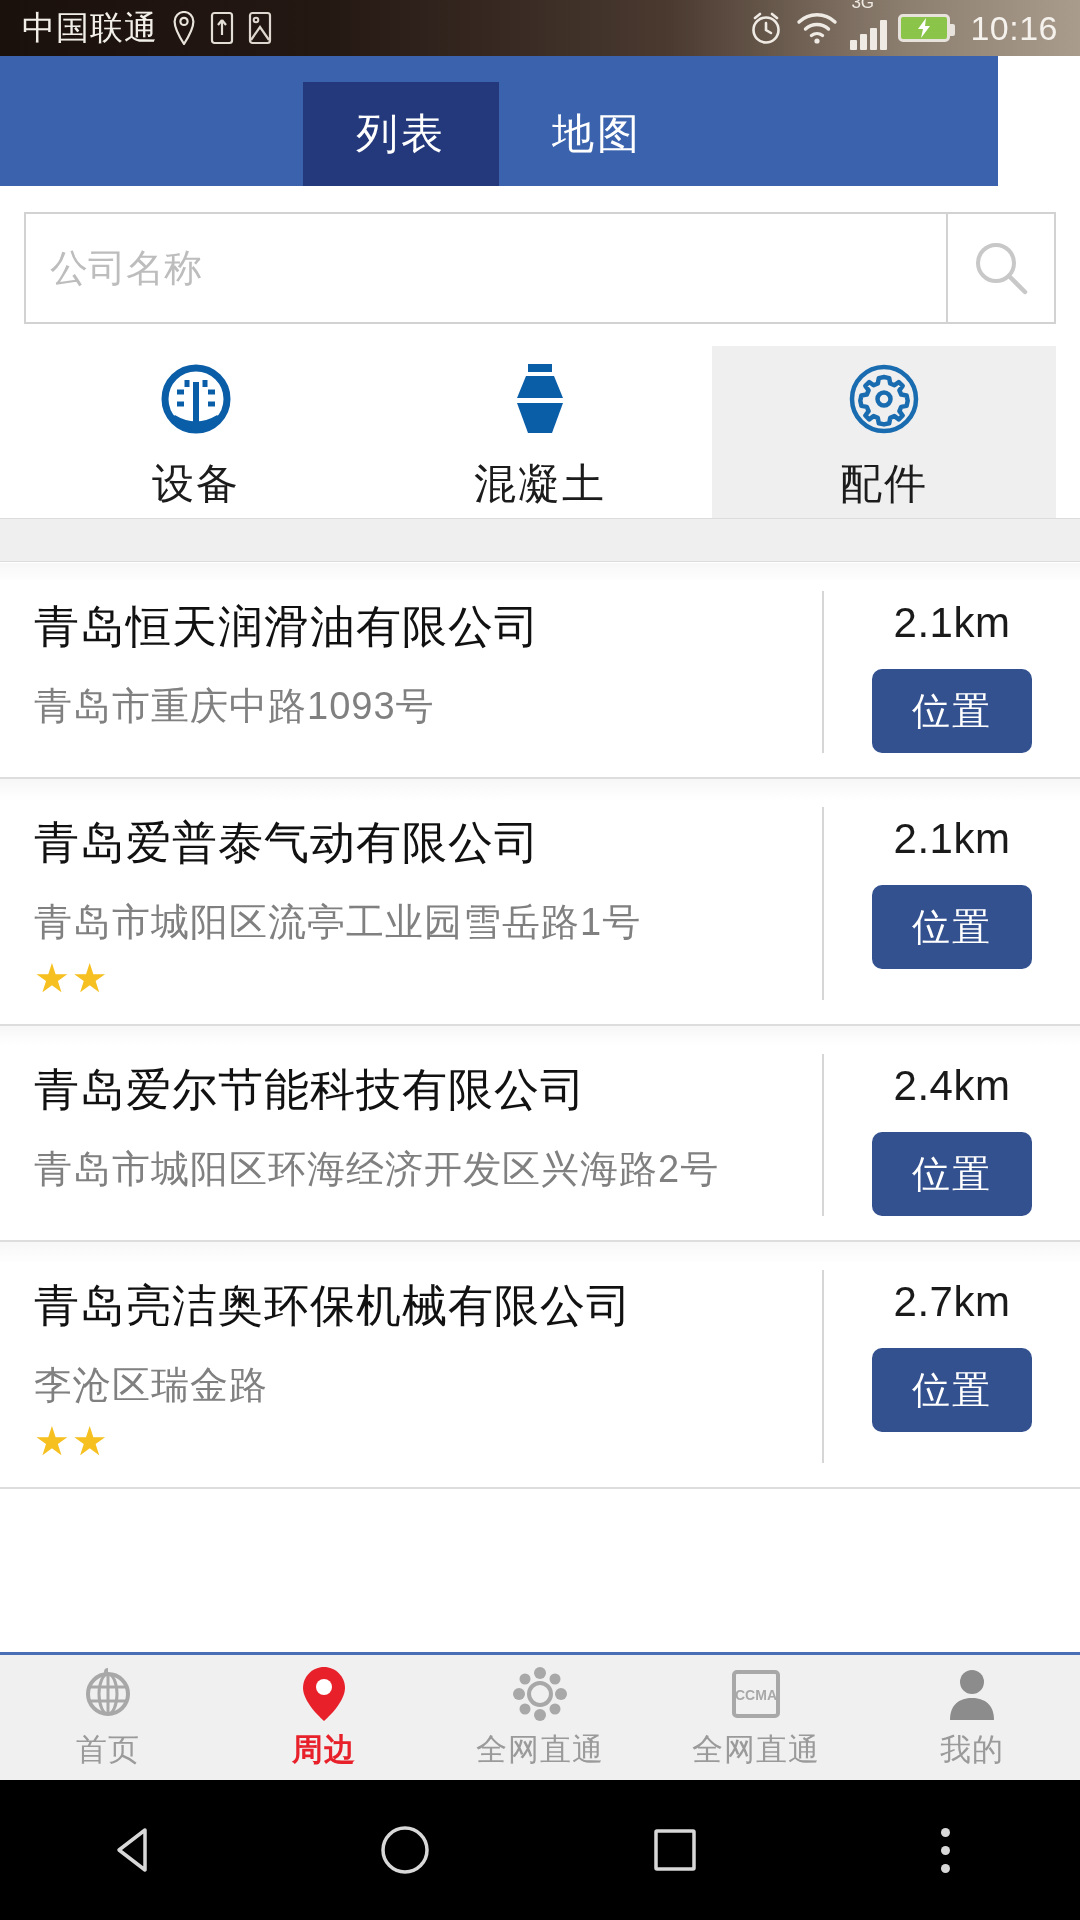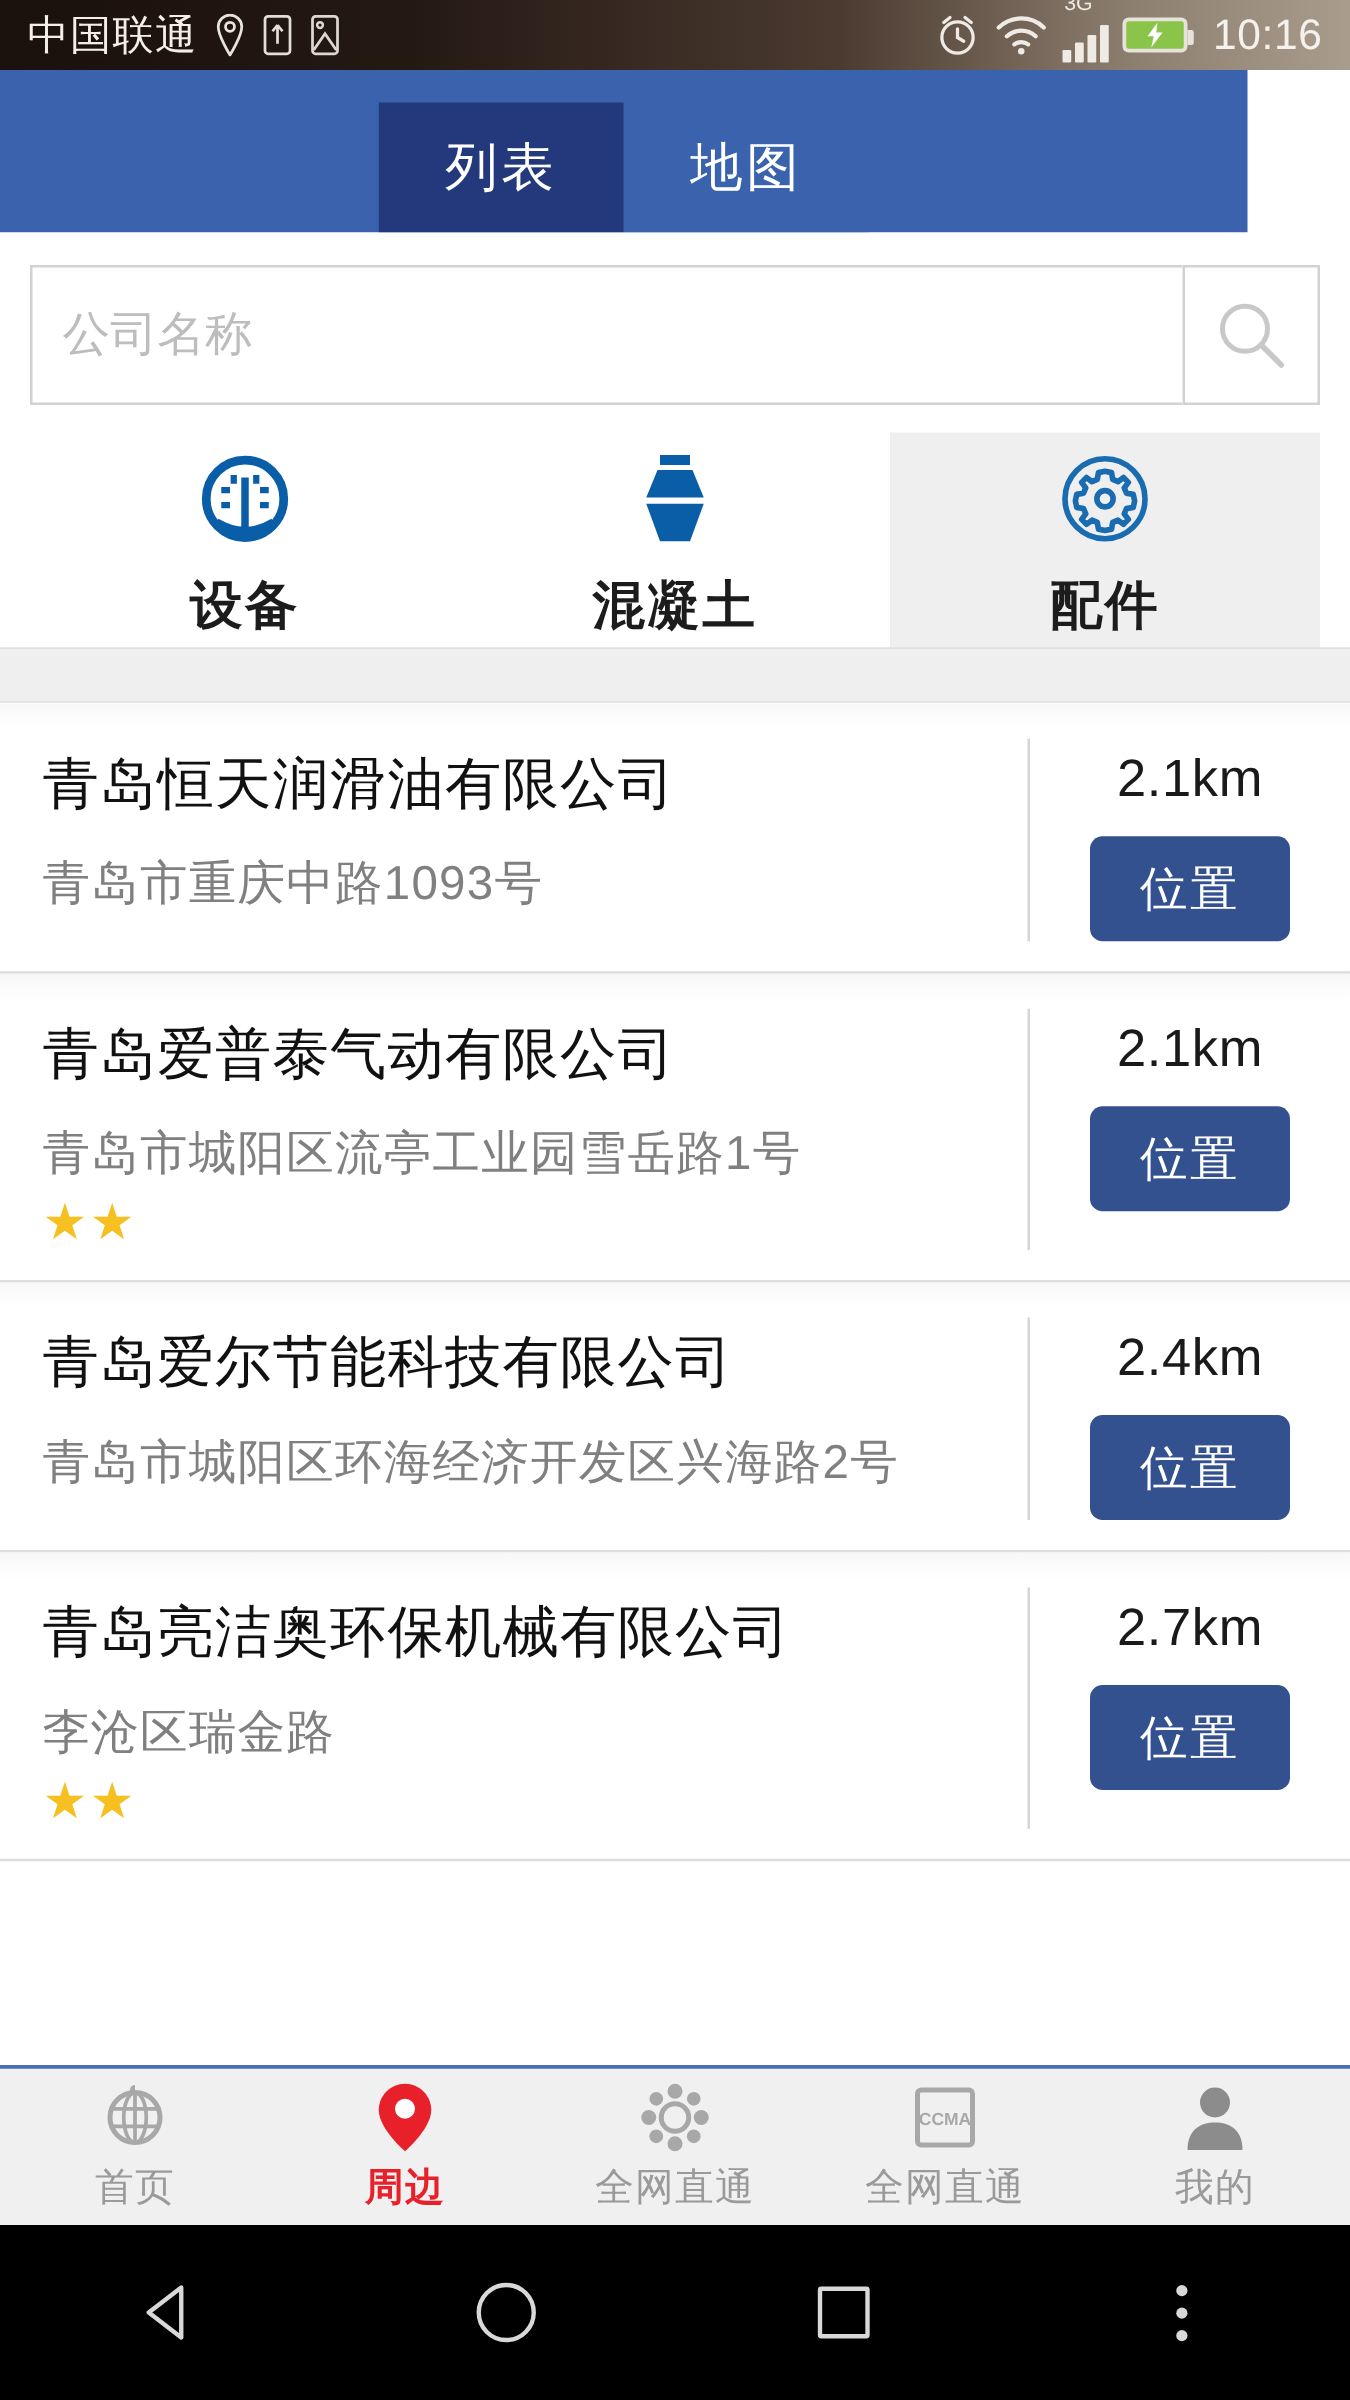--- a/index.html
+++ b/index.html
@@ -60,21 +60,21 @@
   .search-input::placeholder { color:#bdbdbd; }
   .search-btn {
     width:110px; height:112px; border:2px solid #d2d2d2; background:#fff;
     display:flex; align-items:center; justify-content:center; cursor:pointer;
   }
 
   
   .cats { display:flex; padding:0 24px; margin-top:22px; }
   .cat {
     flex:1; height:180px; display:flex; flex-direction:column;
-    align-items:center; justify-content:center; gap:18px; cursor:pointer; background:#fff;font-weight:bold;
+    align-items:center; justify-content:center; gap:18px; cursor:pointer; background:#fff;
   }
   .cat.selected { background:#efefef; }
   .cat-label { font-size:42px; color:#1c1c1c; letter-spacing:2px; }
   .cat-icon { height:78px; display:flex; align-items:center; justify-content:center; }
 
   .gap { position:absolute; left:0; width:1080px; height:44px; background:#efefef;
          border-top:1px solid #dcdcdc; border-bottom:1px solid #dcdcdc; }
 
   
   .list { position:absolute; left:0; width:1080px; background:#fff; }

